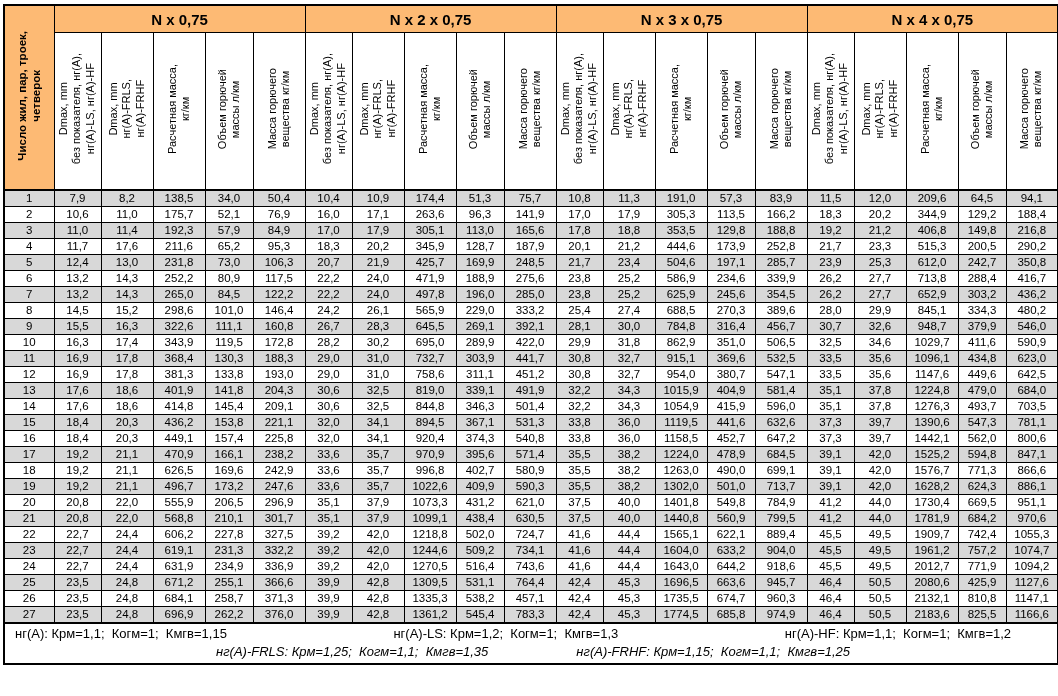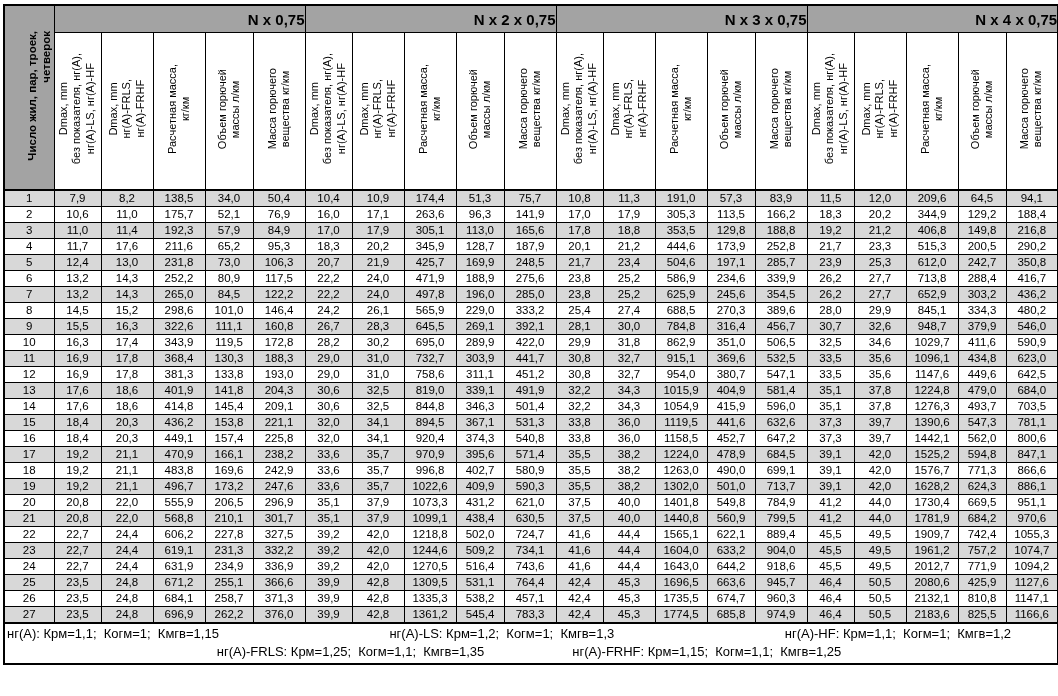--- a/index.html
+++ b/index.html
@@ -9,36 +9,36 @@
   }
   .page { padding:4px 3px 0 3px; }
   table.spec {
     border-collapse:collapse; table-layout:fixed;
     width:1052px; border:2px solid #000;
   }
   th, td {
     border:1px solid #000; text-align:center; vertical-align:middle;
     padding:0; overflow:hidden;
   }
-  thead tr.groups th { height:26px; font-weight:bold; font-size:15px; background:#a3a3a3;text-align:right; }
+  thead tr.groups th { height:26px; font-weight:bold; font-size:15px; background:#fdba74; }
   thead tr.subs th { height:156px; font-weight:normal; background:#fff; border-bottom:2px solid #000; }
   th.rowhead { font-weight:normal; background:#fff; border-bottom:2px solid #000; }
   .rot {
     display:inline-block;
     writing-mode:vertical-rl; transform:rotate(180deg);
     white-space:pre-line; font-size:11px; line-height:1.22;
     max-height:150px;
   }
   th.rowhead .rot { font-size:11.5px; }
   tbody td { font-size:11.5px; height:15px; line-height:15px; }
   tbody tr.alt td { background:#d8d8d8; }
-  tfoot td { border-top:2px solid #000; padding:1px 4px 2px 0; background:#fff; }
+  tfoot td { border-top:2px solid #000; padding:1px 4px 2px 8px; background:#fff; }
   .fline { display:flex; align-items:baseline; font-size:13px; line-height:18px; }
   .fline1 { justify-content:space-between; padding:0 42px 0 2px; }
-  .fline2 { justify-content:center; gap:88px; }
+  .fline2 { justify-content:center; gap:88px;font-style:italic; }
   .fnote { white-space:pre; }
 </style>
 </head>
 <body>
 
 <div class="page">
   <table class="spec">
     <colgroup id="colgroup">
         <col style="width: 50px;">
         <col style="width: 47px;">
@@ -511,21 +511,21 @@
           <td>39,1</td>
           <td>42,0</td>
           <td>1525,2</td>
           <td>594,8</td>
           <td>847,1</td>
         </tr>
         <tr>
           <td class="num">18</td>
           <td>19,2</td>
           <td>21,1</td>
-          <td>483,8</td>
+          <td>626,5</td>
           <td>169,6</td>
           <td>242,9</td>
           <td>33,6</td>
           <td>35,7</td>
           <td>996,8</td>
           <td>402,7</td>
           <td>580,9</td>
           <td>35,5</td>
           <td>38,2</td>
           <td>1263,0</td>

